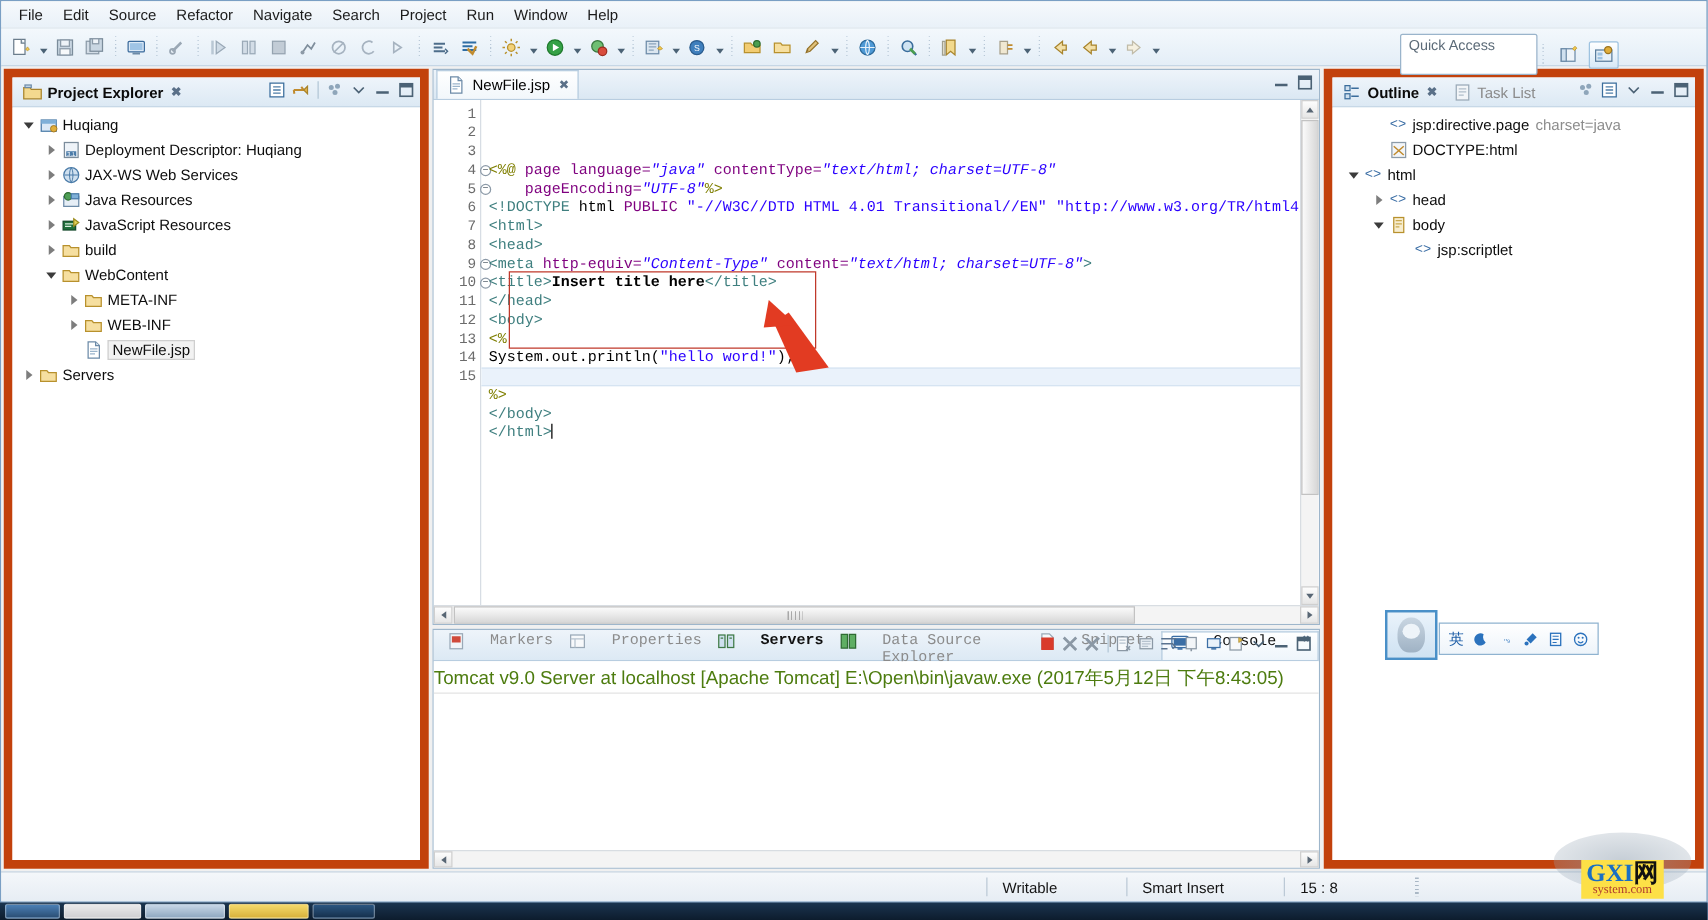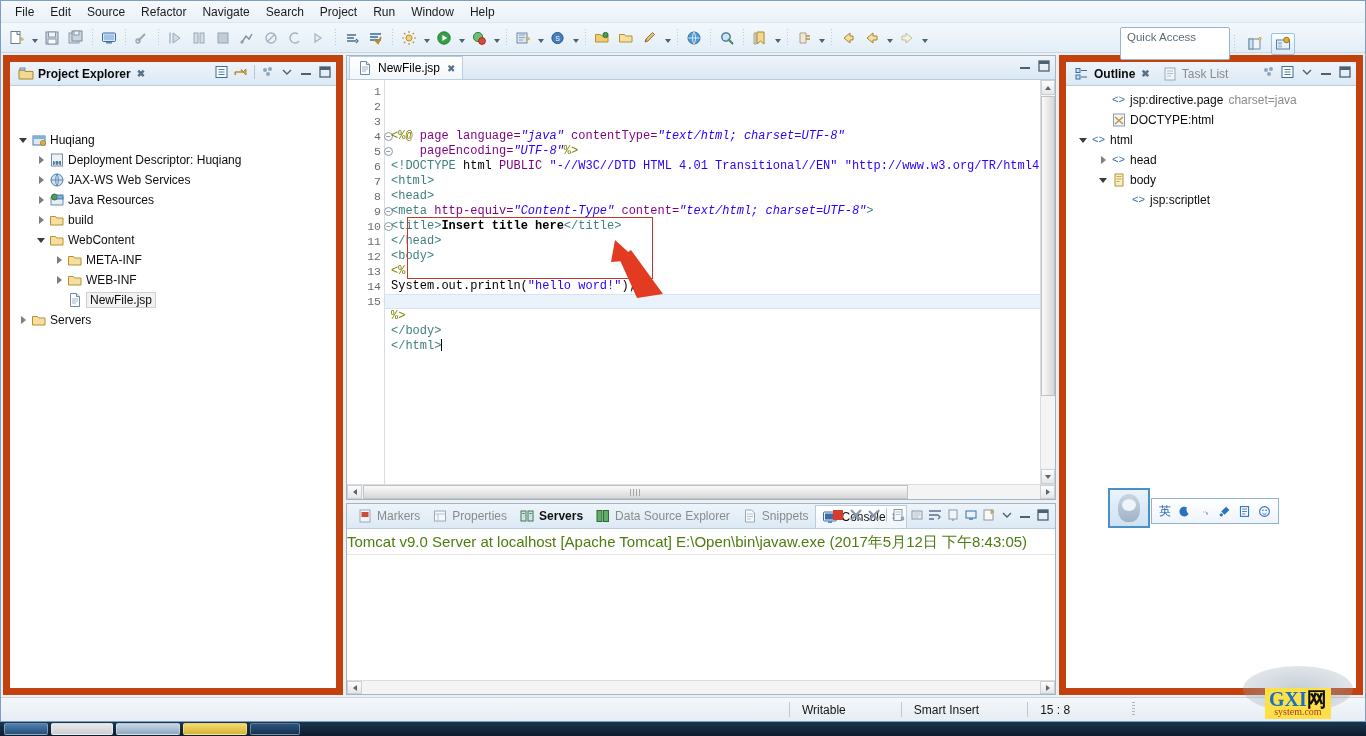--- a/index.html
+++ b/index.html
@@ -262,21 +262,21 @@
     flex: 0 0 192px; margin-top: 3px;
     display: flex; flex-direction: column;
     border: 1px solid #9eb6cb; background: #fff; min-height:0;
   }
   #bottom-tabbar {
     height: 25px; flex: 0 0 25px;
     background: linear-gradient(to bottom,#eef4fa,#dce9f4);
     border-bottom: 1px solid #b8cde0;
     display: flex; align-items: center; position: relative; padding-left: 4px;
   }
-  .btab { display:flex;align-items:center;gap:4px;height:23px;padding:0 6px;font-size:12px;color:#8b8b8b; }
+  .btab { display:flex;align-items:flex-start;gap:19px;height:23px;padding:0 6px;font-size:12px;color:#8b8b8b;font-family:Liberation Mono, monospace; }
   .btab.bold { font-weight: bold; color:#111; }
   .btab.active {
     color:#111;
     background: linear-gradient(to bottom,#ffffff,#eef5fb);
     border: 1px solid #b8cde0; border-bottom: none;
   }
   #console-tools { position:absolute; right:4px; top:3px; display:flex; align-items:center; gap:2px; }
   #console-body { flex:1 1 auto; background:#fff; position:relative; overflow:hidden; }
   #console-header {
     font-size: 15px; color: #4d7c0f; padding: 4px 6px 2px 0;
@@ -668,21 +668,21 @@
           <div class="vt-ico">
             <svg class="ico" viewBox="0 0 16 16">
                 <rect x="3" y="3" width="10" height="10" fill="none" stroke="#4b6275" stroke-width="1.3"></rect>
                 <rect x="3" y="3" width="10" height="3" fill="#4b6275"></rect>
               </svg>
           </div>
         </div>
       </div>
       <div class="view-body">
         <div class="tree" id="pe-tree">
-            <div class="tree-row" style="padding-left: 6px; margin-top: 40px;">
+            <div class="tree-row" style="padding-left: 6px;">
               <span class="twisty">
                 <i class="t-open"></i>
               </span>
               <span class="t-icon">
                 <svg class="ico" viewBox="0 0 16 16">
                   <rect x="2" y="4" width="12" height="9" fill="#dbe9f6" stroke="#4a7ba8"></rect>
                   <rect x="2" y="4" width="12" height="3" fill="#7fb0d8"></rect>
                   <circle cx="12" cy="11" r="2.6" fill="#e0ae3a" stroke="#9c7420" stroke-width=".7"></circle>
                 </svg>
               </span>
@@ -718,20 +718,33 @@
                 <i class="t-closed"></i>
               </span>
               <span class="t-icon">
                 <svg class="ico" viewBox="0 0 16 16">
                   <path d="M2 5h12v8H2z" fill="#e6eef6" stroke="#6d8ba8"></path>
                   <circle cx="5.5" cy="5" r="3" fill="#4e9e55" stroke="#2d6b31"></circle>
                   <rect x="8" y="3" width="6" height="4" fill="#7fb0d8" stroke="#4a7ba8"></rect>
                 </svg>
               </span>
               <span class="t-label">Java Resources</span>
+            </div>
+            <div class="tree-row" style="padding-left: 24px;">
+              <span class="twisty">
+                <i class="t-closed"></i>
+              </span>
+              <span class="t-icon">
+                <svg class="ico" viewBox="0 0 16 16">
+                  <rect x="1.5" y="5" width="10" height="7" fill="#1f6f3a" stroke="#14492a"></rect>
+                  <path d="M3 7h7M3 9h5" stroke="#d8eedd"></path>
+                  <path d="M10 3l4 3-4 3z" fill="#e0d05a" stroke="#9c8c20"></path>
+                </svg>
+              </span>
+              <span class="t-label">JavaScript Resources</span>
             </div>
             <div class="tree-row" style="padding-left: 24px;">
               <span class="twisty">
                 <i class="t-closed"></i>
               </span>
               <span class="t-icon">
                 <svg class="ico" viewBox="0 0 16 16">
                   <path d="M1.5 13V4.5h5l1.2 1.5H14V13z" fill="#f6dfa0" stroke="#b8912d"></path>
                 </svg>
               </span>

